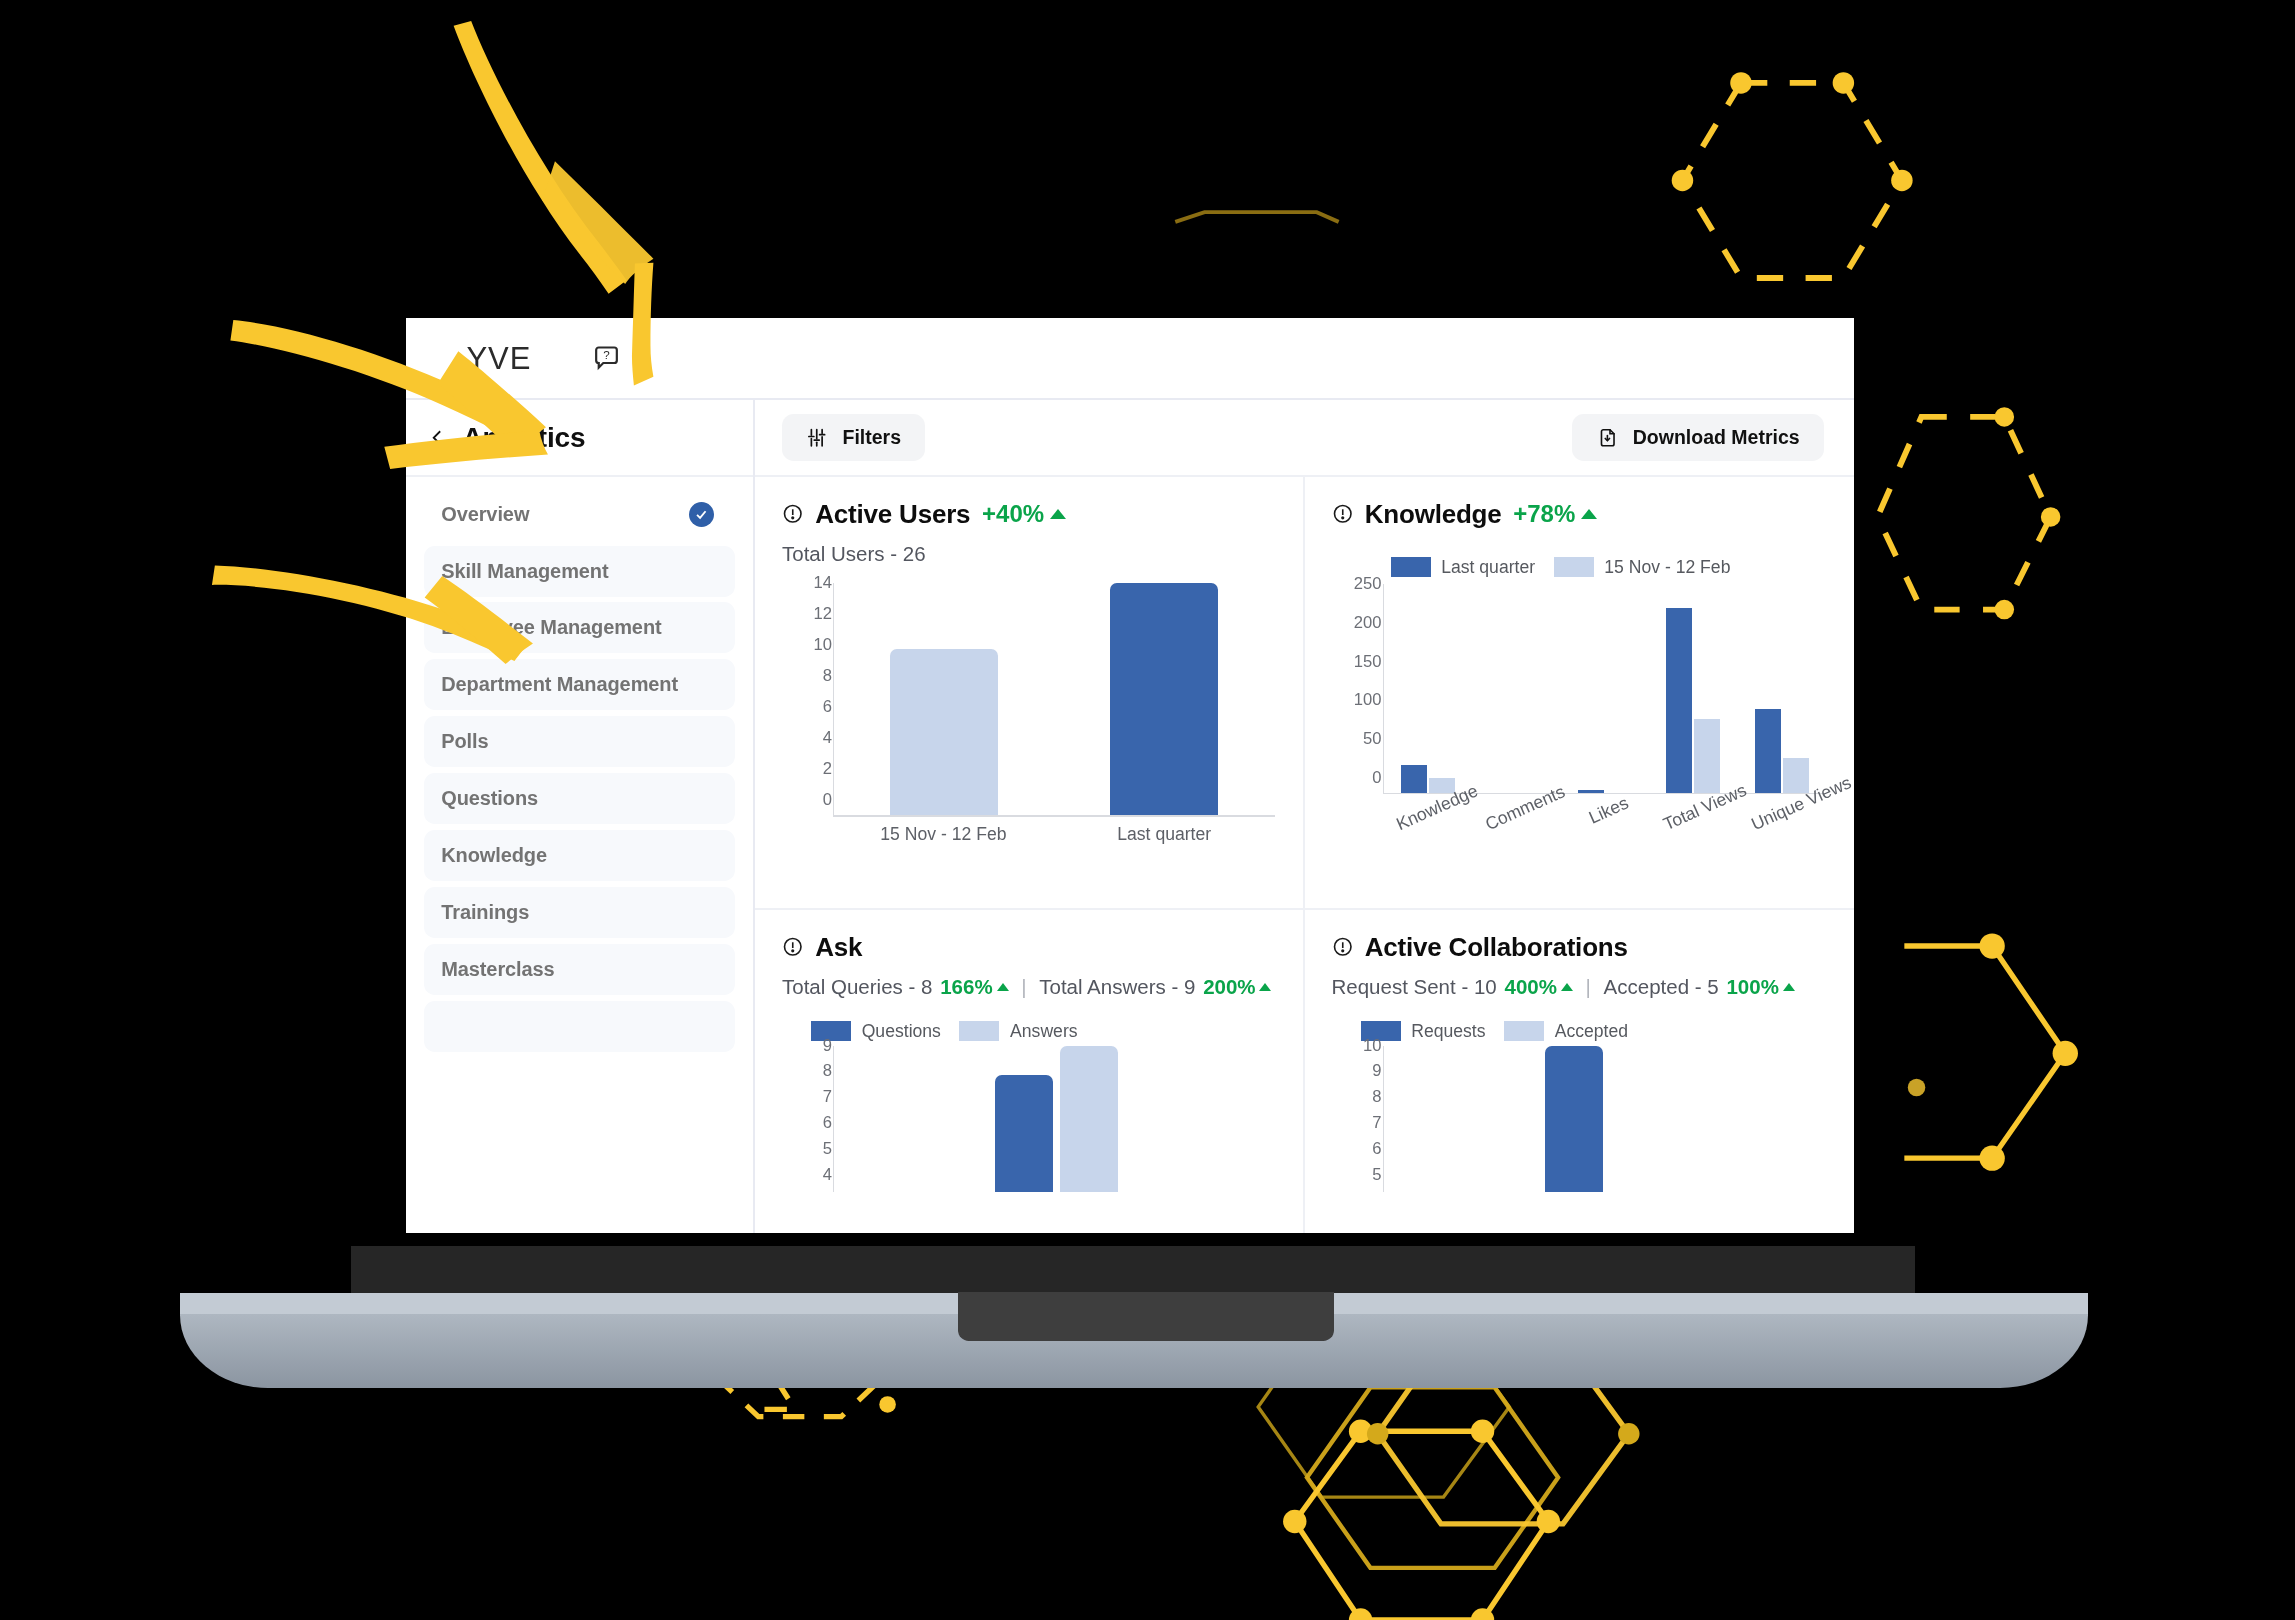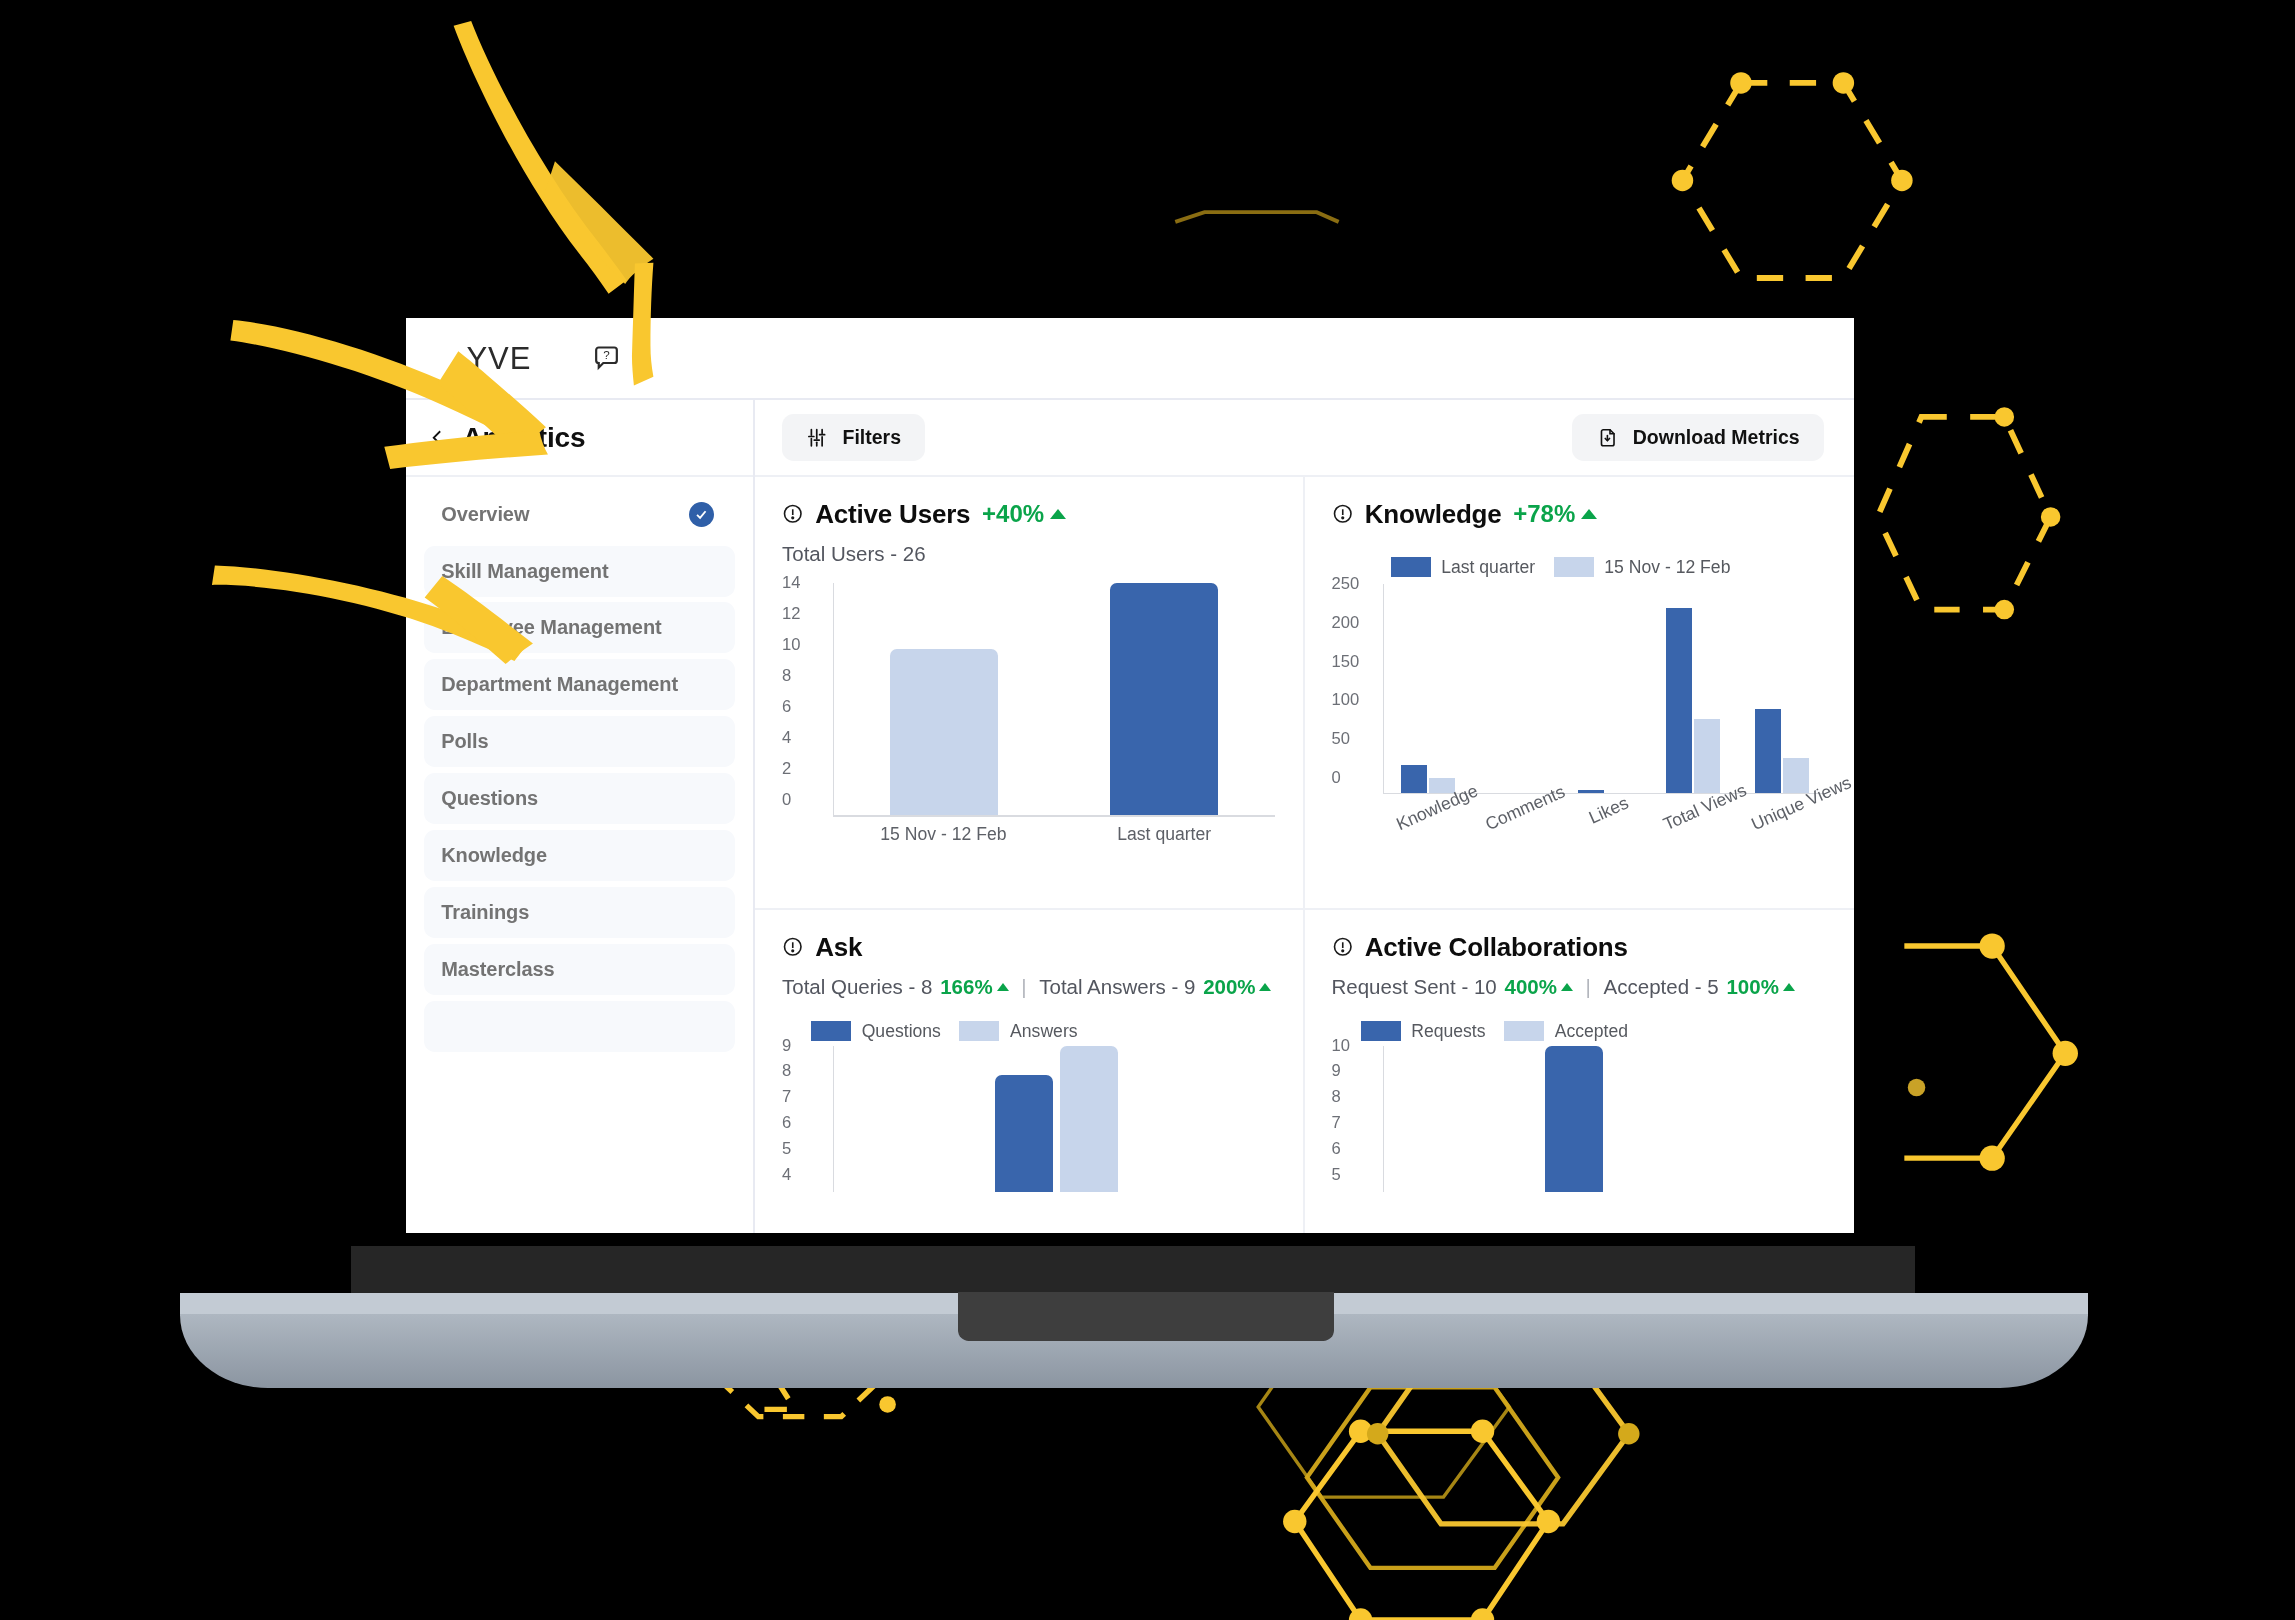--- a/index.html
+++ b/index.html
@@ -175,22 +175,23 @@
   .sub .bar { color:#b3b6bd; margin: 0 4.9px;}
 
   .legend { display:flex; align-items:center; gap: 18.5px; margin-top: 14.6px; padding-left: 59px;}
   .legend-item { display:flex; align-items:center; gap: 10.7px; }
   .swatch { width: 40px; height: 19.5px; flex:0 0 40px;}
   .legend-label { font-size: 17.6px; color:#56595f; white-space: nowrap;}
 
   
   .chart { position: relative; margin-top: 8.8px; }
   .yaxis {
-    position:absolute; left:0; top:0; bottom:0; width: 42px;
+    position:absolute; left:8px; top:0; bottom:0; width: 42px;
     display:flex; flex-direction:column; justify-content:space-between;
+    align-items:flex-end;
   }
   .ytick { font-size: 16.6px; color:#6c6f76; line-height: 1; transform: translateY(-50%);}
   .ytick:first-child { transform: translateY(-7.8px); }
   .plot {
     position:absolute; left: 51px; right: 2.9px; top:0; bottom:0;
     border-left: 1.5px solid #d9dbe0;
   }
   .axisline { position:absolute; left:0; right:0; bottom:0; height:1.5px; background:#d9dbe0; }
   .bars { position:absolute; left:0; right:0; top:0; bottom: 1.5px; display:flex; align-items:flex-end; }
   .bar { border-radius: 6.8px 6.8px 0 0; }

